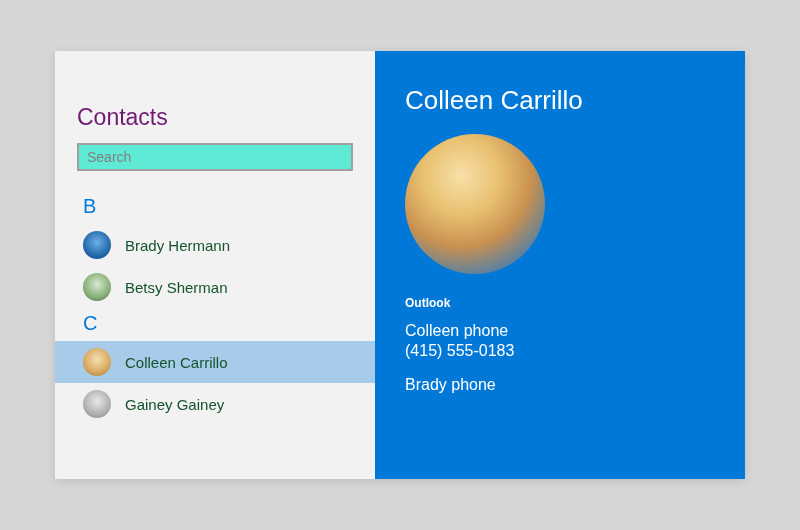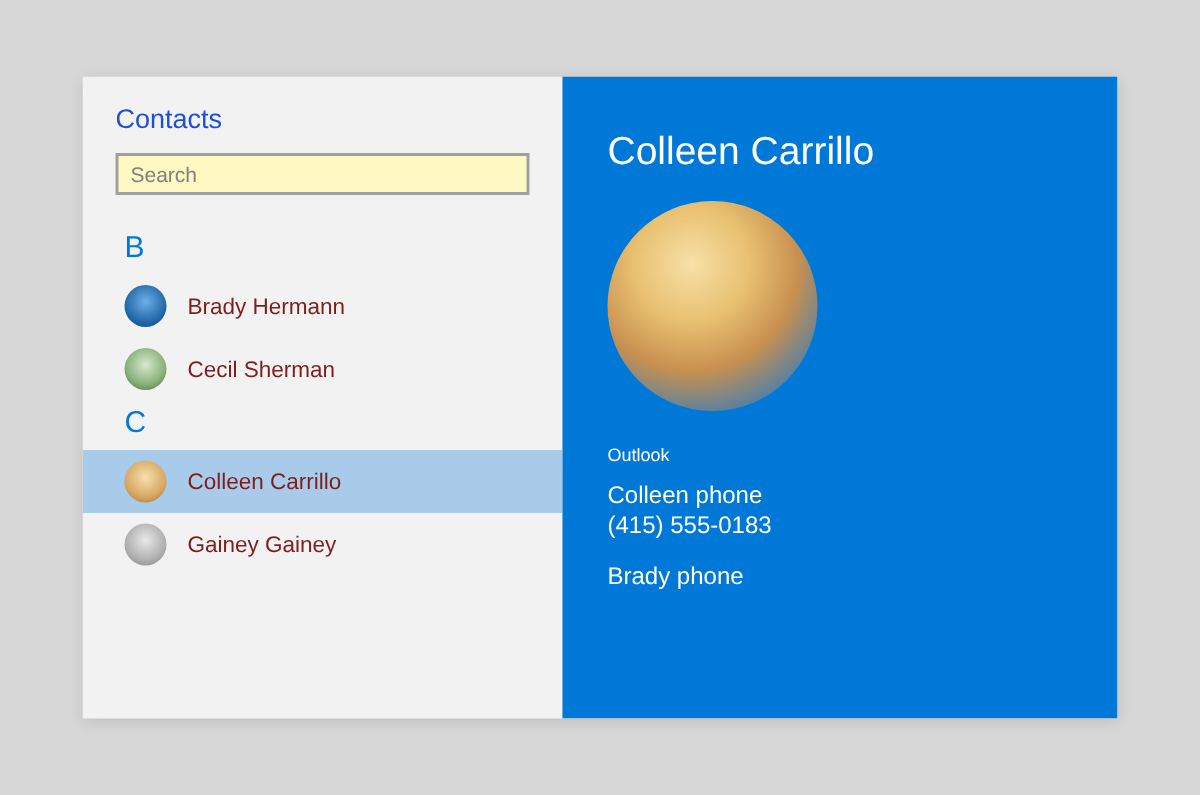--- a/index.html
+++ b/index.html
@@ -22,30 +22,31 @@
     .left-pane {
       width: 320px;
       background: #f2f2f2;
       display: flex;
       flex-direction: column;
     }
     .left-header {
       padding: 18px 22px 10px 22px;
     }
     .app-title {
-      font-size: 18px;
+      font-size: 23px;
       font-weight: 400;
-      color: #1d4ed8;
+      color: #701a75;
       margin-bottom: 12px;
+      margin-top: 35px;
     }
     .search-box {
       width: 100%;
       height: 28px;
       border: 2px solid #a0a0a0;
-      background: #fef9c3;
+      background: #5eead4;
       padding: 0 8px;
       font-size: 14px;
       color: #707070;
       font-family: inherit;
       outline: none;
     }
     .search-box::placeholder { color: #808080; }
     .contact-list {
       flex: 1;
       padding-top: 10px;
@@ -74,21 +75,21 @@
       margin-right: 14px;
       flex-shrink: 0;
       background: #c0c0c0;
       display: flex;
       align-items: center;
       justify-content: center;
       overflow: hidden;
     }
     .contact-name {
       font-size: 15px;
-      color: #7f1d1d;
+      color: #14532d;
     }
     .right-pane {
       flex: 1;
       background: #0078d7;
       color: #fff;
       padding: 34px 30px 0 30px;
       display: flex;
       flex-direction: column;
     }
     .detail-name {
@@ -99,21 +100,21 @@
     .detail-avatar {
       width: 140px;
       height: 140px;
       border-radius: 50%;
       background: radial-gradient(circle at 40% 30%, #f8e0a8 0%, #e8c070 30%, #c89050 55%, #5080a8 80%, #305878 100%);
       margin-bottom: 22px;
       overflow: hidden;
     }
     .detail-section-label {
       font-size: 12px;
-      font-weight: 400;
+      font-weight: 700;
       margin-bottom: 12px;
     }
     .field-label {
       font-size: 16px;
       font-weight: 400;
       margin-bottom: 2px;
     }
     .field-value {
       font-size: 16px;
       margin-bottom: 16px;
@@ -137,21 +138,21 @@
 
     <div class="contact-list">
 
       <div class="group-header">B</div>
       <div class="contact-item">
         <div class="avatar av-blue"></div>
         <div class="contact-name">Brady Hermann</div>
       </div>
       <div class="contact-item">
         <div class="avatar av-green"></div>
-        <div class="contact-name">Cecil Sherman</div>
+        <div class="contact-name">Betsy Sherman</div>
       </div>
 
       <div class="group-header">C</div>
       <div class="contact-item selected">
         <div class="avatar av-gold"></div>
         <div class="contact-name">Colleen Carrillo</div>
       </div>
       <div class="contact-item">
         <div class="avatar av-grey"></div>
         <div class="contact-name">Gainey Gainey</div>

